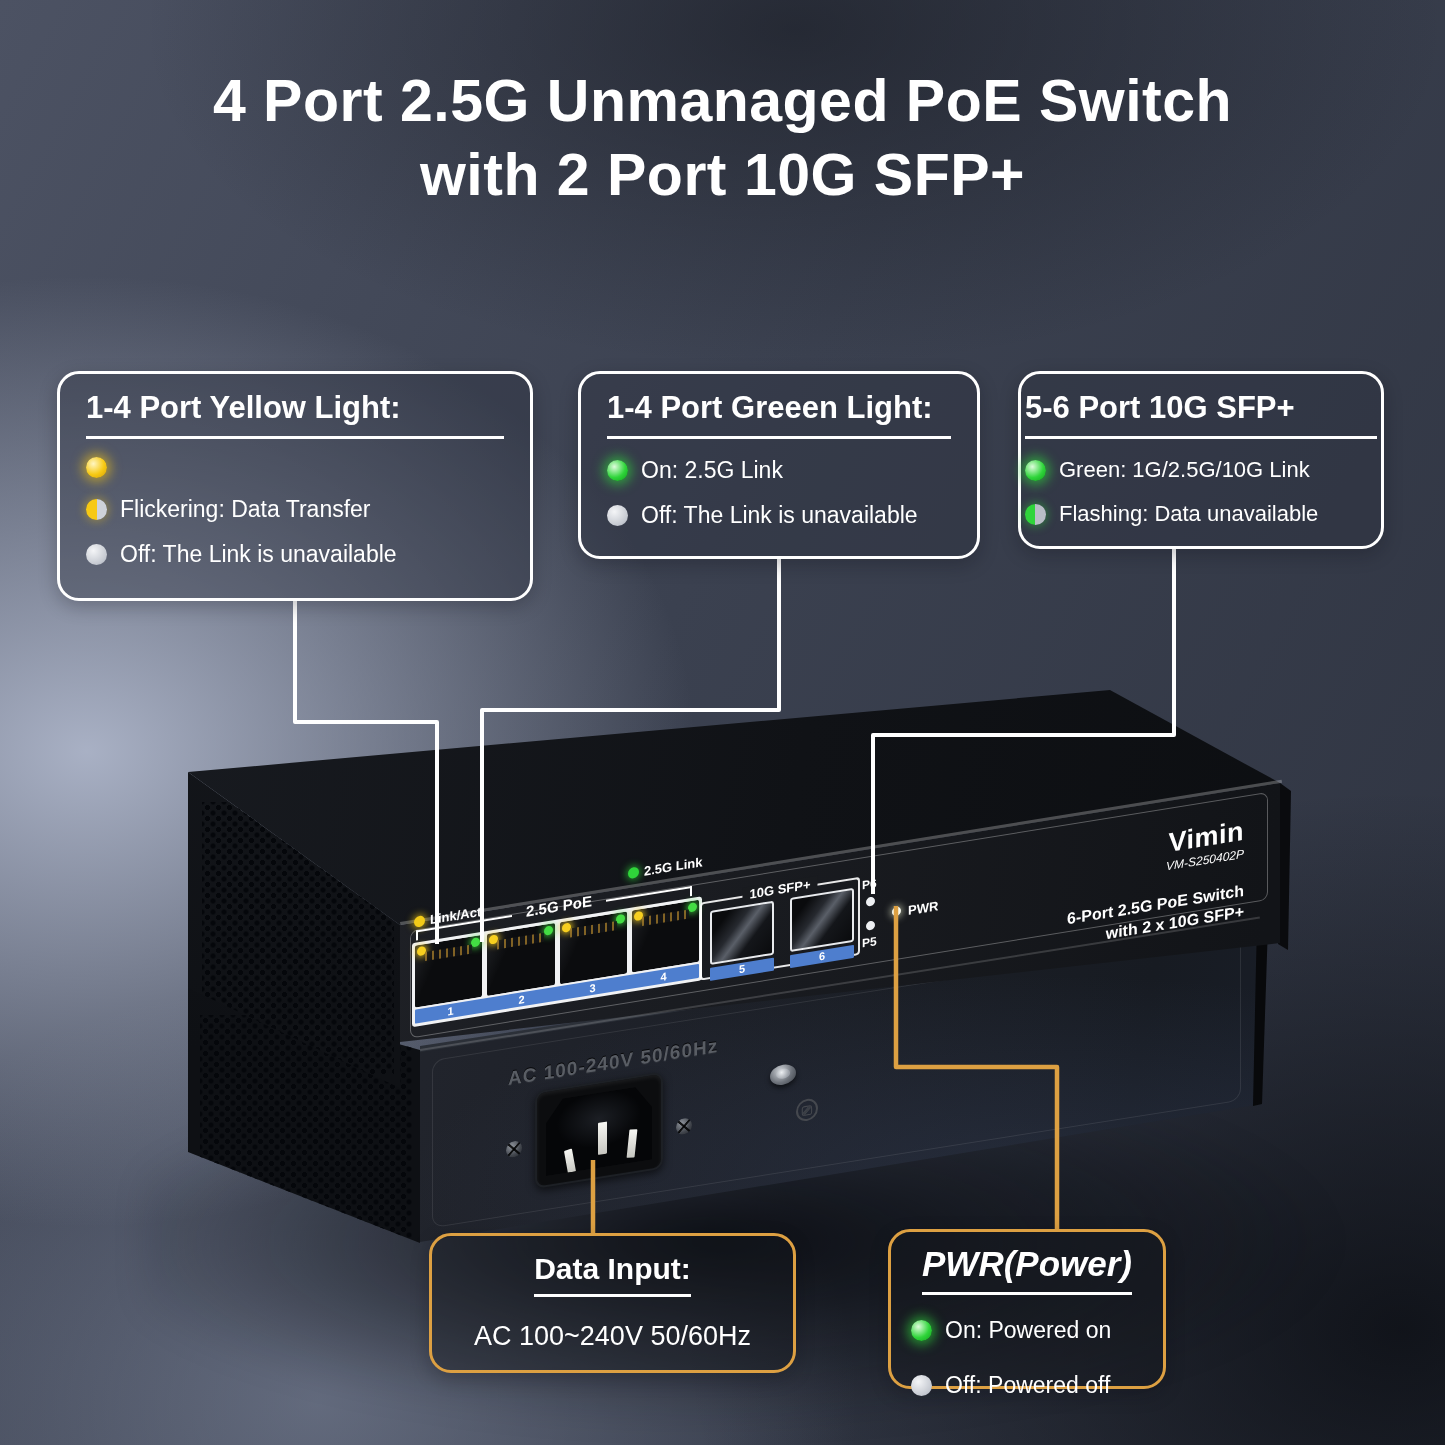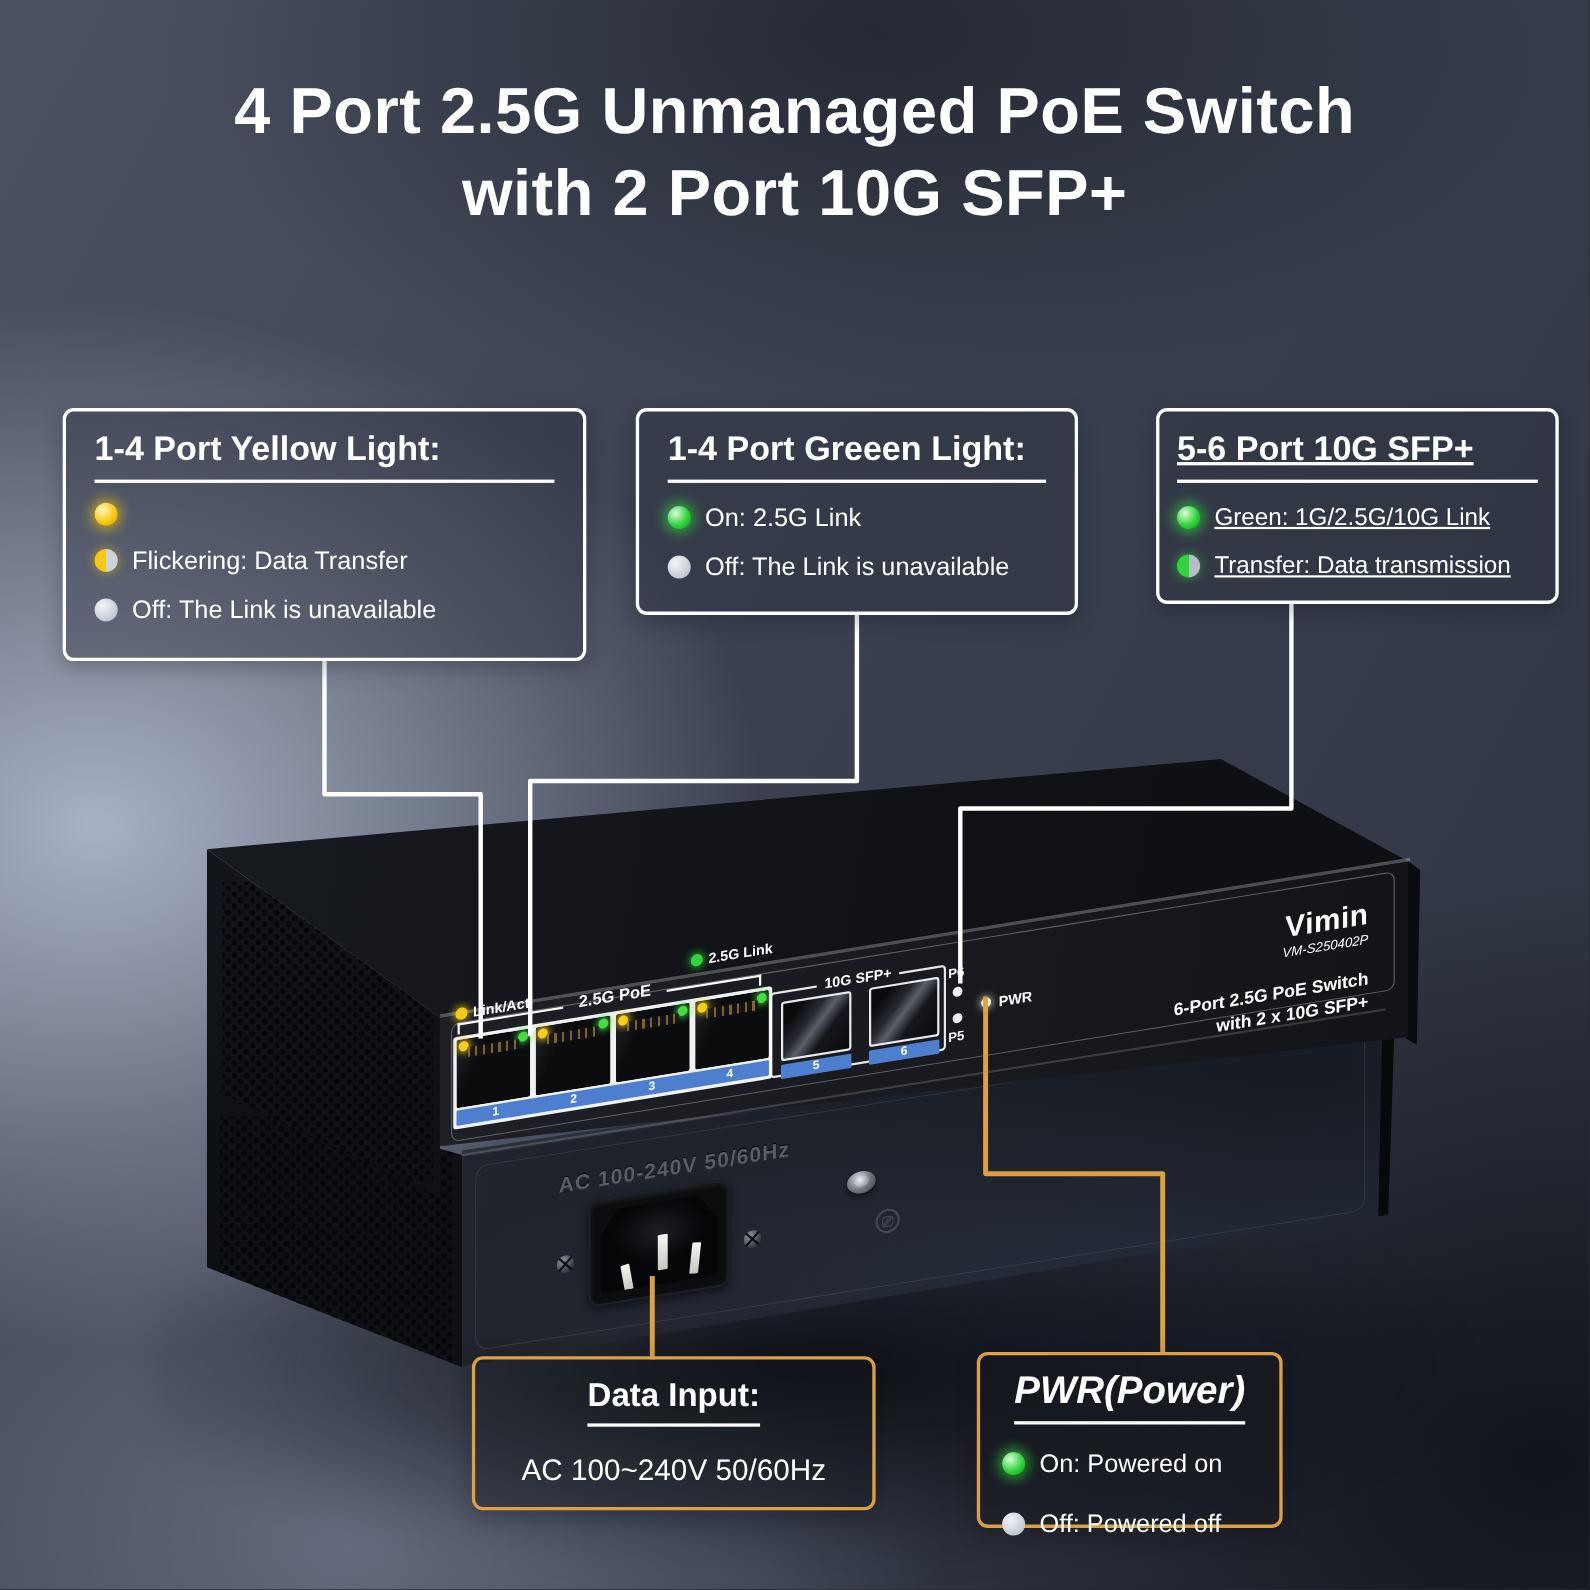--- a/index.html
+++ b/index.html
@@ -9,21 +9,21 @@
       radial-gradient(1050px 820px at 6% 52%, rgba(174,182,202,0.95) 0%, rgba(174,182,202,0) 58%),
       radial-gradient(900px 700px at 22% 97%, rgba(132,141,163,0.55) 0%, rgba(132,141,163,0) 60%),
       radial-gradient(1200px 900px at 97% 92%, rgba(5,7,11,0.72) 0%, rgba(5,7,11,0) 60%),
       radial-gradient(1000px 520px at 55% 2%, rgba(24,27,35,0.65) 0%, rgba(24,27,35,0) 65%),
       linear-gradient(118deg,#4c5263 0%,#3b4150 45%,#2e3340 100%);}
   
   .hdr{position:absolute;top:64px;left:0;right:0;text-align:center;}
   .t1,.t2{font-size:59px;font-weight:700;line-height:1.26;letter-spacing:0.5px;}
   .sub{margin:10px auto 0;max-width:1330px;font-size:33px;line-height:1.27;font-weight:400;}
   
-  .box{position:absolute;border:3.5px solid #fff;border-radius:10px;background:rgba(46,51,64,0.42);
+  .box{position:absolute;border:3.5px solid #fff;border-radius:22px;background:rgba(46,51,64,0.42);
        padding:16px 26px;box-shadow:0 6px 18px rgba(10,12,18,0.25);}
   .box h3{margin:0;font-size:31px;font-weight:700;border-bottom:3px solid #fff;padding-bottom:10px;}
   .box.center h3{border-bottom:none;text-align:center;}
   .box.center h3 span{display:inline-block;border-bottom:3px solid #fff;padding-bottom:8px;}
   .orange{border-color:#DDA042;background:rgba(22,24,30,0.38);}
   .item{display:flex;align-items:center;gap:13px;margin-top:18px;font-size:23px;}
   .led{width:21px;height:21px;border-radius:50%;flex:0 0 auto;}
   .led.yellow{background:radial-gradient(circle at 35% 32%,#fff6c2,#f7c913 55%,#cf9d07);box-shadow:0 0 11px 4px rgba(247,201,19,0.55);}
   .led.yellowhalf{background:linear-gradient(90deg,#f7c913 50%,#ced2d9 50%);box-shadow:0 0 9px 2px rgba(247,201,19,0.35);}
   .led.green{background:radial-gradient(circle at 35% 32%,#defcdc,#2fd53a 55%,#0f9c1a);box-shadow:0 0 11px 4px rgba(47,213,58,0.6);}
@@ -260,29 +260,29 @@
     <div class="item">
       <span class="led green"></span>
       <span>On: 2.5G Link</span>
     </div>
     <div class="item">
       <span class="led gray"></span>
       <span>Off: The Link is unavailable</span>
     </div>
   </div>
 
-  <div class="box" style="left:1051px;top:371px;width:366px;height:178px;padding:16px 16px;text-decoration:underline;">
+  <div class="box" style="left:1018px;top:371px;width:366px;height:178px;padding:16px 4px;">
     <h3>5-6 Port 10G SFP+</h3>
     <div class="item" style="font-size:22px;">
       <span class="led green"></span>
       <span>Green: 1G/2.5G/10G Link</span>
     </div>
     <div class="item" style="font-size:22px;">
       <span class="led greenhalf"></span>
-      <span>Transfer: Data transmission</span>
+      <span>Flashing: Data unavailable</span>
     </div>
   </div>
 
   <div class="box orange center" style="left:429px;top:1233px;width:367px;height:140px;">
     <h3 style="font-size:30px;"><span>Data Input:</span></h3>
     <div class="pval">AC 100~240V 50/60Hz</div>
   </div>
 
   <div class="box orange center" style="left:888px;top:1229px;width:278px;height:160px;padding:12px 20px;">
     <h3 style="font-size:35px;font-style:italic;"><span>PWR(Power)</span></h3>

